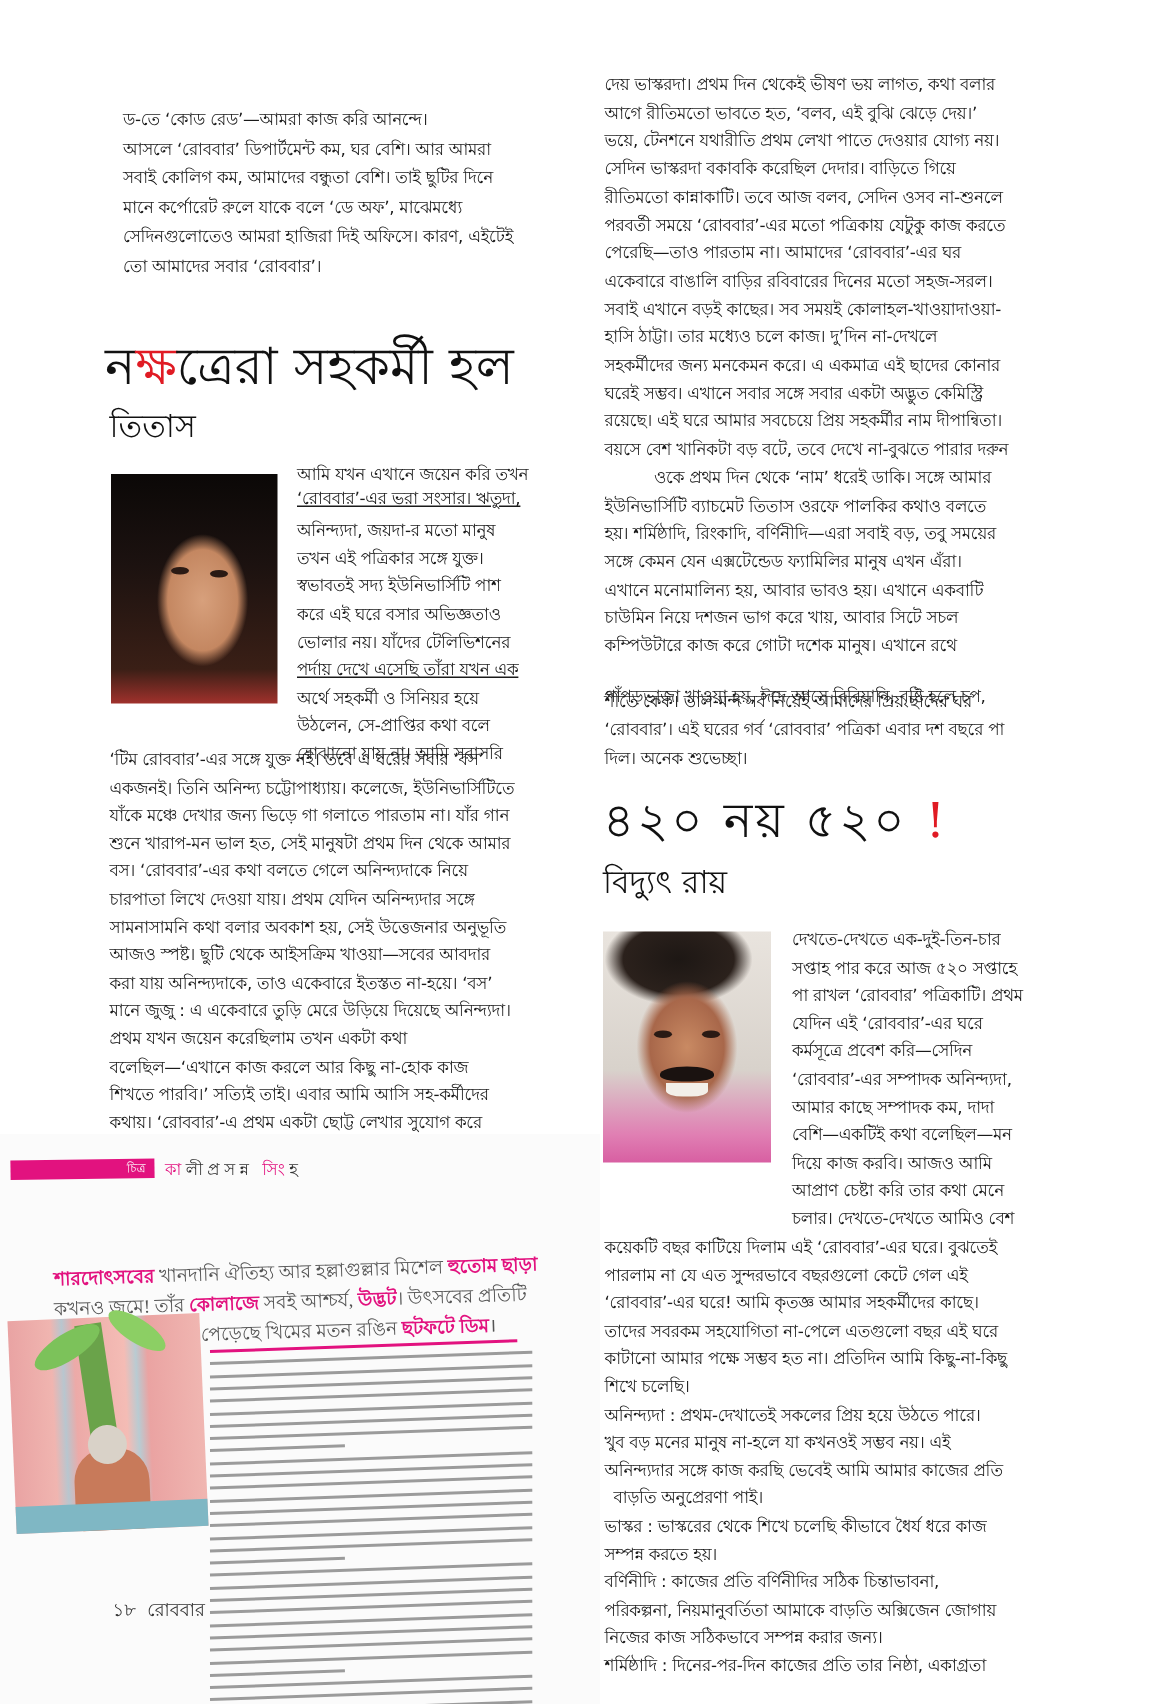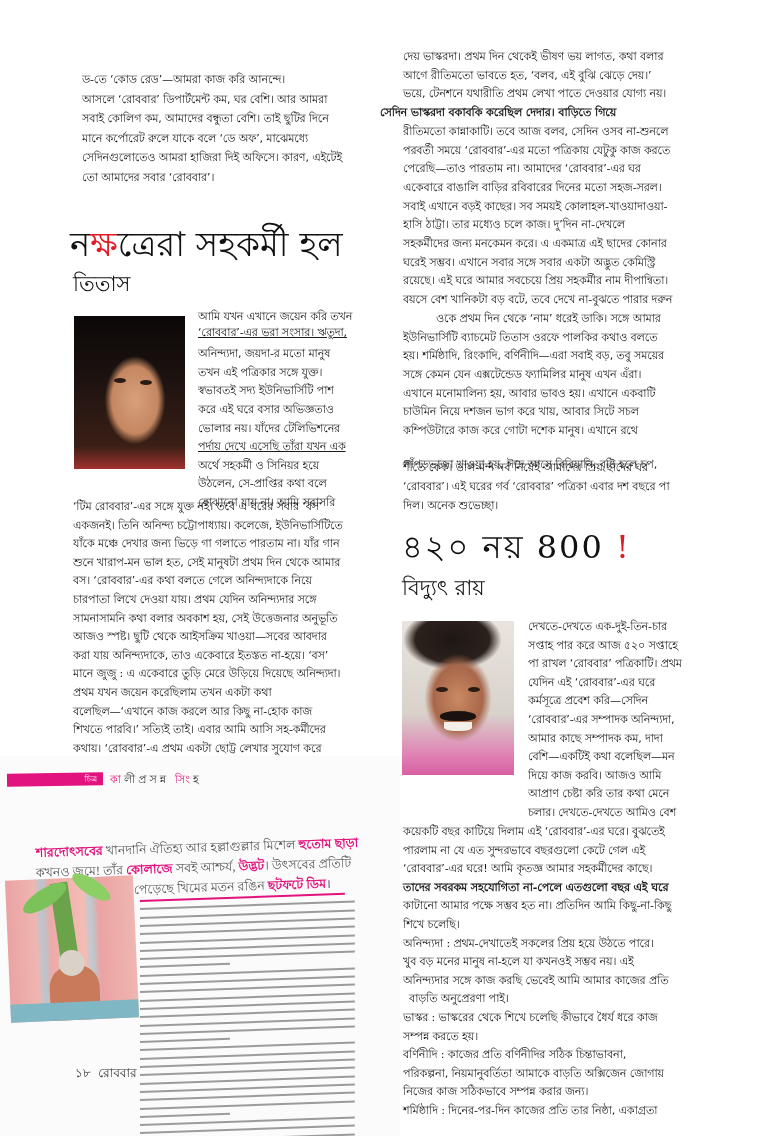--- a/index.html
+++ b/index.html
@@ -87,21 +87,21 @@
     <div class="line" style="left: 73px; top: 664.4px;">মানে জুজু : এ একেবারে তুড়ি মেরে উড়িয়ে দিয়েছে অনিন্দ্যদা।</div>
     <div class="line" style="left: 73px; top: 683px;">প্রথম যখন জয়েন করেছিলাম তখন একটা কথা</div>
     <div class="line" style="left: 73px; top: 701.6px;">বলেছিল—‘এখানে কাজ করলে আর কিছু না-হোক কাজ</div>
     <div class="line" style="left: 73px; top: 720.2px;">শিখতে পারবি।’ সত্যিই তাই। এবার আমি আসি সহ-কর্মীদের</div>
     <div class="line" style="left: 73px; top: 738.8px;">কথায়। ‘রোববার’-এ প্রথম একটা ছোট্ট লেখার সুযোগ করে</div>
   </div>
 <div id="a1cont">
     <div class="line" style="left: 403px; top: 47px;">দেয় ভাস্করদা। প্রথম দিন থেকেই ভীষণ ভয় লাগত, কথা বলার</div>
     <div class="line" style="left: 403px; top: 65.7px;">আগে রীতিমতো ভাবতে হত, ‘বলব, এই বুঝি ঝেড়ে দেয়।’</div>
     <div class="line" style="left: 403px; top: 84.4px;">ভয়ে, টেনশনে যথারীতি প্রথম লেখা পাতে দেওয়ার যোগ্য নয়।</div>
-    <div class="line" style="left: 380px; top: 103.1px; font-weight: bold;">সেদিন ভাস্করদা বকাবকি করেছিল দেদার। বাড়িতে গিয়ে</div>
+    <div class="line" style="left: 403px; top: 103.1px;">সেদিন ভাস্করদা বকাবকি করেছিল দেদার। বাড়িতে গিয়ে</div>
     <div class="line" style="left: 403px; top: 121.8px;">রীতিমতো কান্নাকাটি। তবে আজ বলব, সেদিন ওসব না-শুনলে</div>
     <div class="line" style="left: 403px; top: 140.5px;">পরবর্তী সময়ে ‘রোববার’-এর মতো পত্রিকায় যেটুকু কাজ করতে</div>
     <div class="line" style="left: 403px; top: 159.2px;">পেরেছি—তাও পারতাম না। আমাদের ‘রোববার’-এর ঘর</div>
     <div class="line" style="left: 403px; top: 177.9px; text-align: right;">একেবারে বাঙালি বাড়ির রবিবারের দিনের মতো সহজ-সরল।</div>
     <div class="line" style="left: 403px; top: 196.6px;">সবাই এখানে বড়ই কাছের। সব সময়ই কোলাহল-খাওয়াদাওয়া-</div>
     <div class="line" style="left: 403px; top: 215.3px;">হাসি ঠাট্টা। তার মধ্যেও চলে কাজ। দু’দিন না-দেখলে</div>
     <div class="line" style="left: 403px; top: 234px;">সহকর্মীদের জন্য মনকেমন করে। এ একমাত্র এই ছাদের কোনার</div>
     <div class="line" style="left: 403px; top: 252.7px;">ঘরেই সম্ভব। এখানে সবার সঙ্গে সবার একটা অদ্ভুত কেমিস্ট্রি</div>
     <div class="line" style="left: 403px; top: 271.4px;">রয়েছে। এই ঘরে আমার সবচেয়ে প্রিয় সহকর্মীর নাম দীপান্বিতা।</div>
     <div class="line" style="left: 403px; top: 290.1px;">বয়সে বেশ খানিকটা বড় বটে, তবে দেখে না-বুঝতে পারার দরুন</div>
@@ -112,21 +112,21 @@
     <div class="line" style="left: 403px; top: 383.6px;">এখানে মনোমালিন্য হয়, আবার ভাবও হয়। এখানে একবাটি</div>
     <div class="line" style="left: 403px; top: 402.3px;">চাউমিন নিয়ে দশজন ভাগ করে খায়, আবার সিটে সচল</div>
     <div class="line" style="left: 403px; top: 421px;">কম্পিউটারে কাজ করে গোটা দশেক মানুষ। এখানে রথে</div>
     <div class="line" style="left: 403px; top: 439.7px; margin-top: 15px;">পাঁপড়ভাজা খাওয়া হয়, ঈদে আসে বিরিয়ানি, বৃষ্টি হলে চপ,</div>
     <div class="line" style="left: 403px; top: 458.4px;">শীতে কেক। ভাল-মন্দ সব নিয়েই আমাদের প্রিয় ছাদের ঘর</div>
     <div class="line" style="left: 403px; top: 477.1px;">‘রোববার’। এই ঘরের গর্ব ‘রোববার’ পত্রিকা এবার দশ বছরে পা</div>
     <div class="line" style="left: 403px; top: 495.8px;">দিল। অনেক শুভেচ্ছা।</div>
   </div>
 
 <div class="title" style="left:402px; top:522px; font-size:32px; letter-spacing:2px;">
-  <span>৪২০ নয় 800</span>
+  <span>৪২০ নয় ৫২০</span>
   <span class="hl">!</span>
 </div>
 <div class="byline" style="left:402px; top:572px;">বিদ্যুৎ রায়</div>
 
 <div class="photo photo-bidyut">
   <div class="face-eyes" style="left:34px; top:66px;"></div>
   <div class="face-eyes" style="left:66px; top:66px;"></div>
   <div class="mustache"></div>
   <div class="teeth"></div>
 </div>
@@ -141,21 +141,21 @@
     <div class="line" style="left: 528px; top: 728.6px;">আমার কাছে সম্পাদক কম, দাদা</div>
     <div class="line" style="left: 528px; top: 747.2px;">বেশি—একটিই কথা বলেছিল—মন</div>
     <div class="line" style="left: 528px; top: 765.8px;">দিয়ে কাজ করবি। আজও আমি</div>
     <div class="line" style="left: 528px; top: 784.4px;">আপ্রাণ চেষ্টা করি তার কথা মেনে</div>
     <div class="line" style="left: 528px; top: 803px;">চলার। দেখতে-দেখতে আমিও বেশ</div>
   </div>
 <div id="a2full">
     <div class="line" style="left: 403px; top: 822px;">কয়েকটি বছর কাটিয়ে দিলাম এই ‘রোববার’-এর ঘরে। বুঝতেই</div>
     <div class="line" style="left: 403px; top: 840.6px;">পারলাম না যে এত সুন্দরভাবে বছরগুলো কেটে গেল এই</div>
     <div class="line" style="left: 403px; top: 859.2px;">‘রোববার’-এর ঘরে! আমি কৃতজ্ঞ আমার সহকর্মীদের কাছে।</div>
-    <div class="line" style="left: 403px; top: 877.8px; font-weight: bold;">তাদের সবরকম সহযোগিতা না-পেলে এতগুলো বছর এই ঘরে</div>
+    <div class="line" style="left: 403px; top: 877.8px;">তাদের সবরকম সহযোগিতা না-পেলে এতগুলো বছর এই ঘরে</div>
     <div class="line" style="left: 403px; top: 896.4px;">কাটানো আমার পক্ষে সম্ভব হত না। প্রতিদিন আমি কিছু-না-কিছু</div>
     <div class="line" style="left: 403px; top: 915px;">শিখে চলেছি।</div>
     <div class="line" style="left: 403px; top: 933.6px;">    অনিন্দ্যদা : প্রথম-দেখাতেই সকলের প্রিয় হয়ে উঠতে পারে।</div>
     <div class="line" style="left: 403px; top: 952.2px;">খুব বড় মনের মানুষ না-হলে যা কখনওই সম্ভব নয়। এই</div>
     <div class="line" style="left: 403px; top: 970.8px;">অনিন্দ্যদার সঙ্গে কাজ করছি ভেবেই আমি আমার কাজের প্রতি</div>
     <div class="line" style="left: 409px; top: 989.4px;">বাড়তি অনুপ্রেরণা পাই।</div>
     <div class="line" style="left: 403px; top: 1008px;">    ভাস্কর : ভাস্করের থেকে শিখে চলেছি কীভাবে ধৈর্য ধরে কাজ</div>
     <div class="line" style="left: 403px; top: 1026.6px;">সম্পন্ন করতে হয়।</div>
     <div class="line" style="left: 403px; top: 1045.2px;">    বর্ণিনীদি : কাজের প্রতি বর্ণিনীদির সঠিক চিন্তাভাবনা,</div>
     <div class="line" style="left: 403px; top: 1063.8px;">পরিকল্পনা, নিয়মানুবর্তিতা আমাকে বাড়তি অক্সিজেন জোগায়</div>

